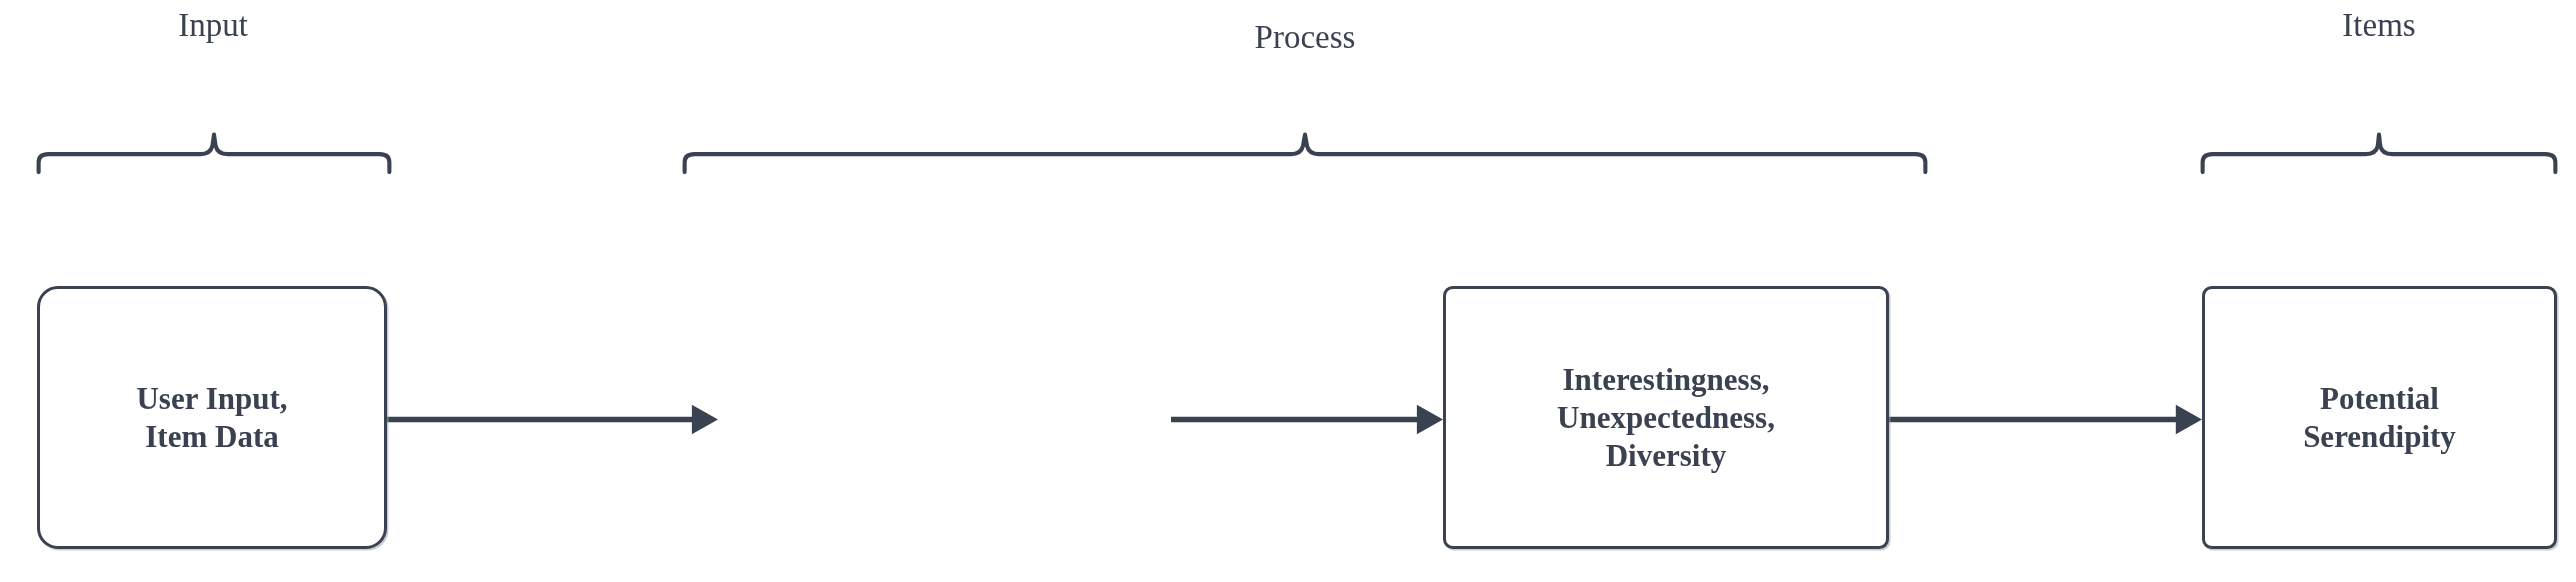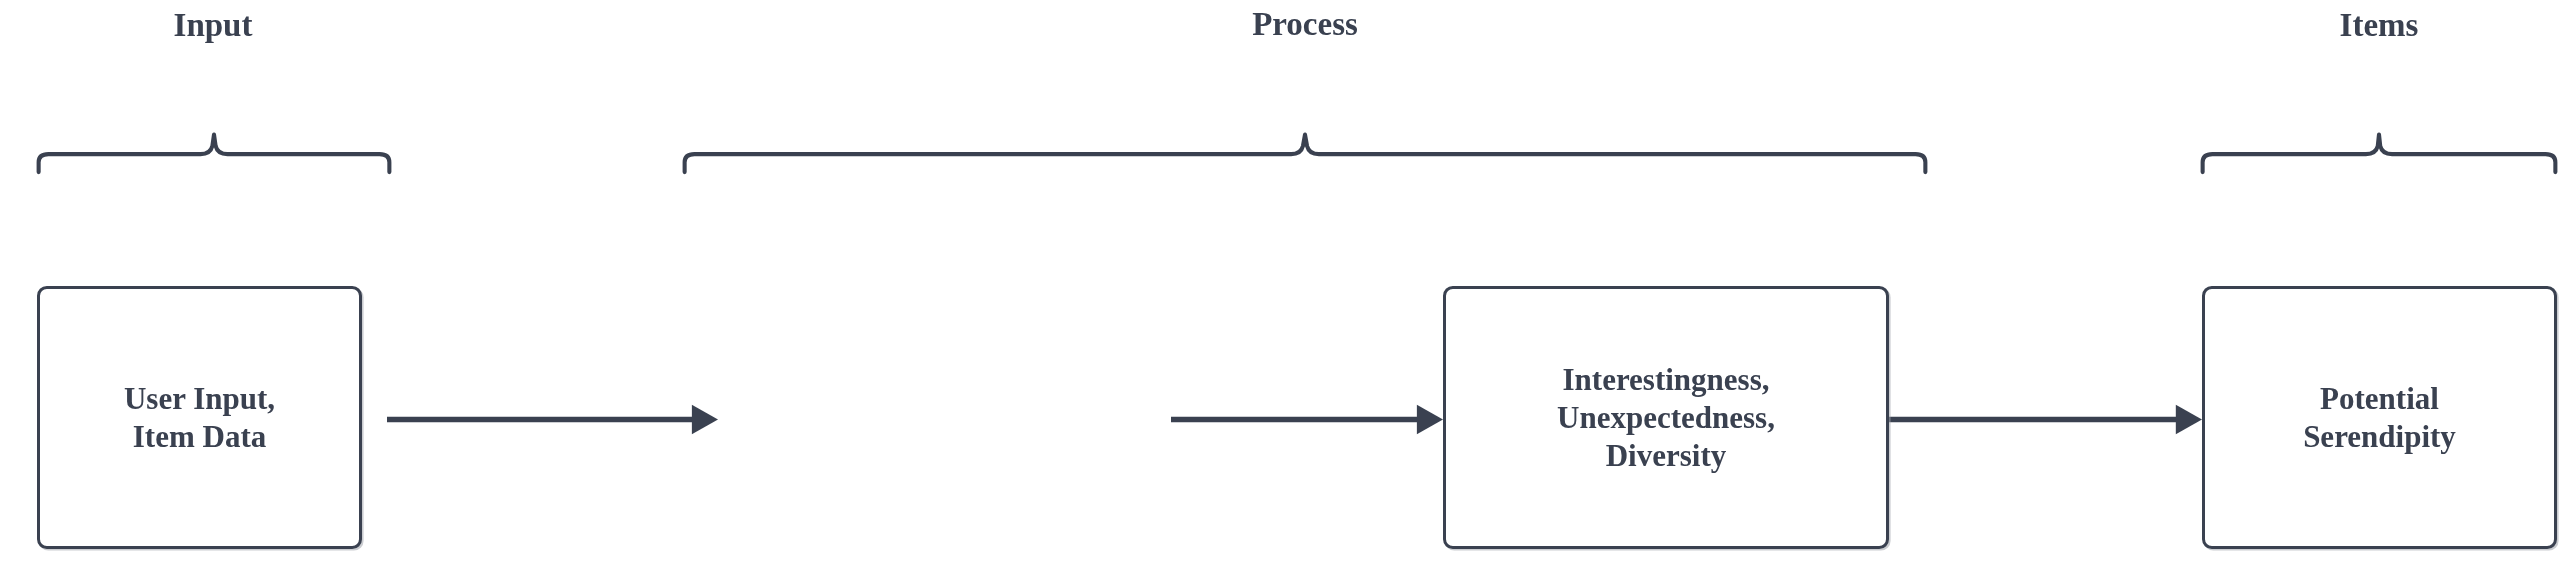--- a/index.html
+++ b/index.html
@@ -3,21 +3,21 @@
 <meta charset="utf-8">
 <style>
   html,body{margin:0;padding:0;background:#ffffff;}
   body{width:2576px;height:582px;overflow:hidden;
        font-family:"Liberation Serif","DejaVu Serif",serif;}
   #stage{position:relative;width:2576px;height:582px;background:#ffffff;}
 
   .grp-label{
     position:absolute;
     color:#3a4150;
-    font-weight:bold;
+    font-weight:normal;
     font-size:33px;
     line-height:36px;
     text-align:center;
     white-space:nowrap;
     transform:translateX(-50%);
   }
 
   .brace-svg{position:absolute;overflow:visible;}
 
   .node{
@@ -40,21 +40,21 @@
   .node-label{white-space:pre-line;display:block;}
 
   .edge-svg{position:absolute;overflow:visible;}
 </style>
 </head>
 <body>
 
 <div id="stage">
 
   <div class="grp-label" style="left:213px;  top:6.5px;">Input</div>
-  <div class="grp-label" style="left:1305px; top:6px;">Process</div>
+  <div class="grp-label" style="left:1305px; top:19px;">Process</div>
   <div class="grp-label" style="left:2379px; top:6.5px;">Items</div>
 
   <svg class="brace-svg" style="left:37px; top:131px; width:354px; height:43px;" viewBox="0 0 433 52">
     <path d="M2,50 L2,38 Q2,28 14,28 L200,28 Q212,28 214.5,18 L216.5,4 L218.5,18 Q221,28 233,28 L419,28 Q431,28 431,38 L431,50" fill="none" stroke="#3a4150" stroke-width="5" stroke-linecap="round" stroke-linejoin="round"></path>
   </svg>
 
   <svg class="brace-svg" style="left:683px; top:131px; width:1244px; height:43px;" viewBox="0 0 1522 52">
     <path d="M2,50 L2,38 Q2,28 14,28 L744,28 Q756,28 758.5,18 L761,4 L763.5,18 Q766,28 778,28 L1508,28 Q1520,28 1520,38 L1520,50" fill="none" stroke="#3a4150" stroke-width="5" stroke-linecap="round" stroke-linejoin="round"></path>
   </svg>
 
@@ -70,21 +70,21 @@
   <svg class="edge-svg" style="left:1171px; top:403px; width:272px; height:33px;" viewBox="0 0 333 40">
     <line x1="0" y1="20" x2="303" y2="20" stroke="#3a4150" stroke-width="7"></line>
     <polygon points="301,2 333,20 301,38" fill="#3a4150"></polygon>
   </svg>
 
   <svg class="edge-svg" style="left:1888px; top:403px; width:314px; height:33px;" viewBox="0 0 384 40">
     <line x1="0" y1="20" x2="354" y2="20" stroke="#3a4150" stroke-width="7"></line>
     <polygon points="352,2 384,20 352,38" fill="#3a4150"></polygon>
   </svg>
 
-  <div class="node" style="left:37px; top:286px; width:325px; height:263px;">
+  <div class="node" style="left:37px; top:286px; width:350px; height:263px;border-radius:21px;">
     <span class="node-label">User Input,
 Item Data</span>
   </div>
 
 
   <div class="node" style="left:1443px; top:286px; width:446px; height:263px;">
     <span class="node-label">Interestingness,
 Unexpectedness,
 Diversity</span>
   </div>

